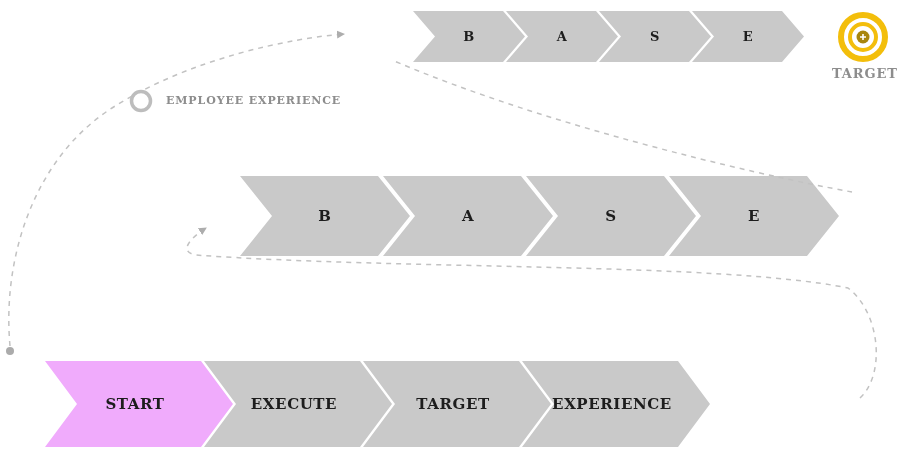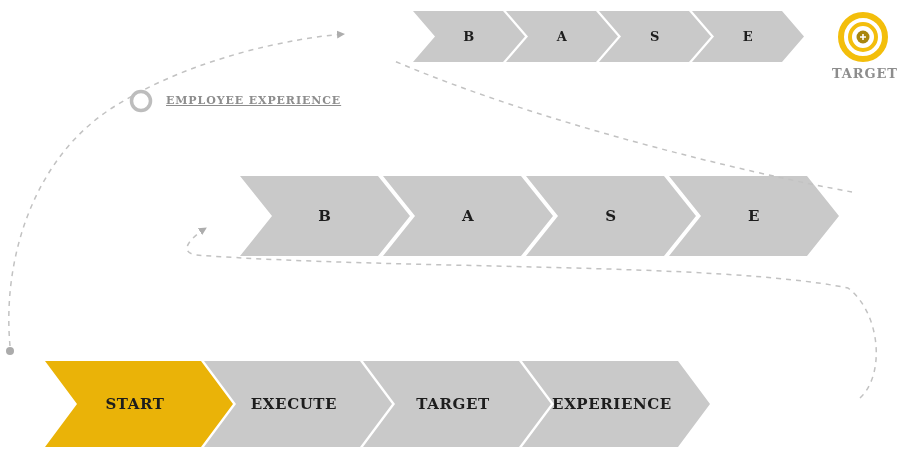--- a/index.html
+++ b/index.html
@@ -7,39 +7,39 @@
     position:relative; width:912px; height:458px; background:#ffffff; overflow:hidden;
     font-family:"DejaVu Serif","Liberation Serif",serif;
   }
   .overlay { position:absolute; left:0; top:0; width:912px; height:458px; pointer-events:none; z-index:5; }
   .row { position:absolute; z-index:2; }
   .chev {
     position:absolute; top:0; height:100%; background:#C9C9C9;
     display:flex; align-items:center; justify-content:center;
     font-weight:700; color:#1D1D1D;
   }
-  .chev.highlight { background:#eab308; }
+  .chev.highlight { background:#f0abfc; }
   .row-main   { left:45px;  top:361px; width:840px; height:86px; }
   .row-main .chev {
     clip-path: polygon(0 0, calc(100% - 32px) 0, 100% 50%, calc(100% - 32px) 100%, 0 100%, 32px 50%);
     font-size:15px; letter-spacing:0.6px; padding-right:8px; box-sizing:border-box;
   }
   .row-middle { left:240px; top:176px; width:610px; height:80px; }
   .row-middle .chev {
     clip-path: polygon(0 0, calc(100% - 32px) 0, 100% 50%, calc(100% - 32px) 100%, 0 100%, 32px 50%);
     font-size:15px; letter-spacing:0.6px;
   }
   .row-top    { left:413px; top:11px;  width:400px; height:51px; }
   .row-top .chev {
     clip-path: polygon(0 0, calc(100% - 22px) 0, 100% 50%, calc(100% - 22px) 100%, 0 100%, 22px 50%);
     font-size:13px; letter-spacing:0.5px;
   }
   .ee-label {
     position:absolute; left:166px; top:94px; z-index:6;
-    font-size:11px; font-weight:700; color:#8D8D8D; letter-spacing:0.9px;text-decoration:underline;
+    font-size:11px; font-weight:700; color:#8D8D8D; letter-spacing:0.9px;
   }
   .target-label {
     position:absolute; left:832px; top:66px; width:64px; text-align:center; z-index:6;
     font-size:13px; font-weight:700; color:#8D8D8D; letter-spacing:0.9px;
   }
 </style>
 </head>
 <body>
 
 <div class="canvas">

